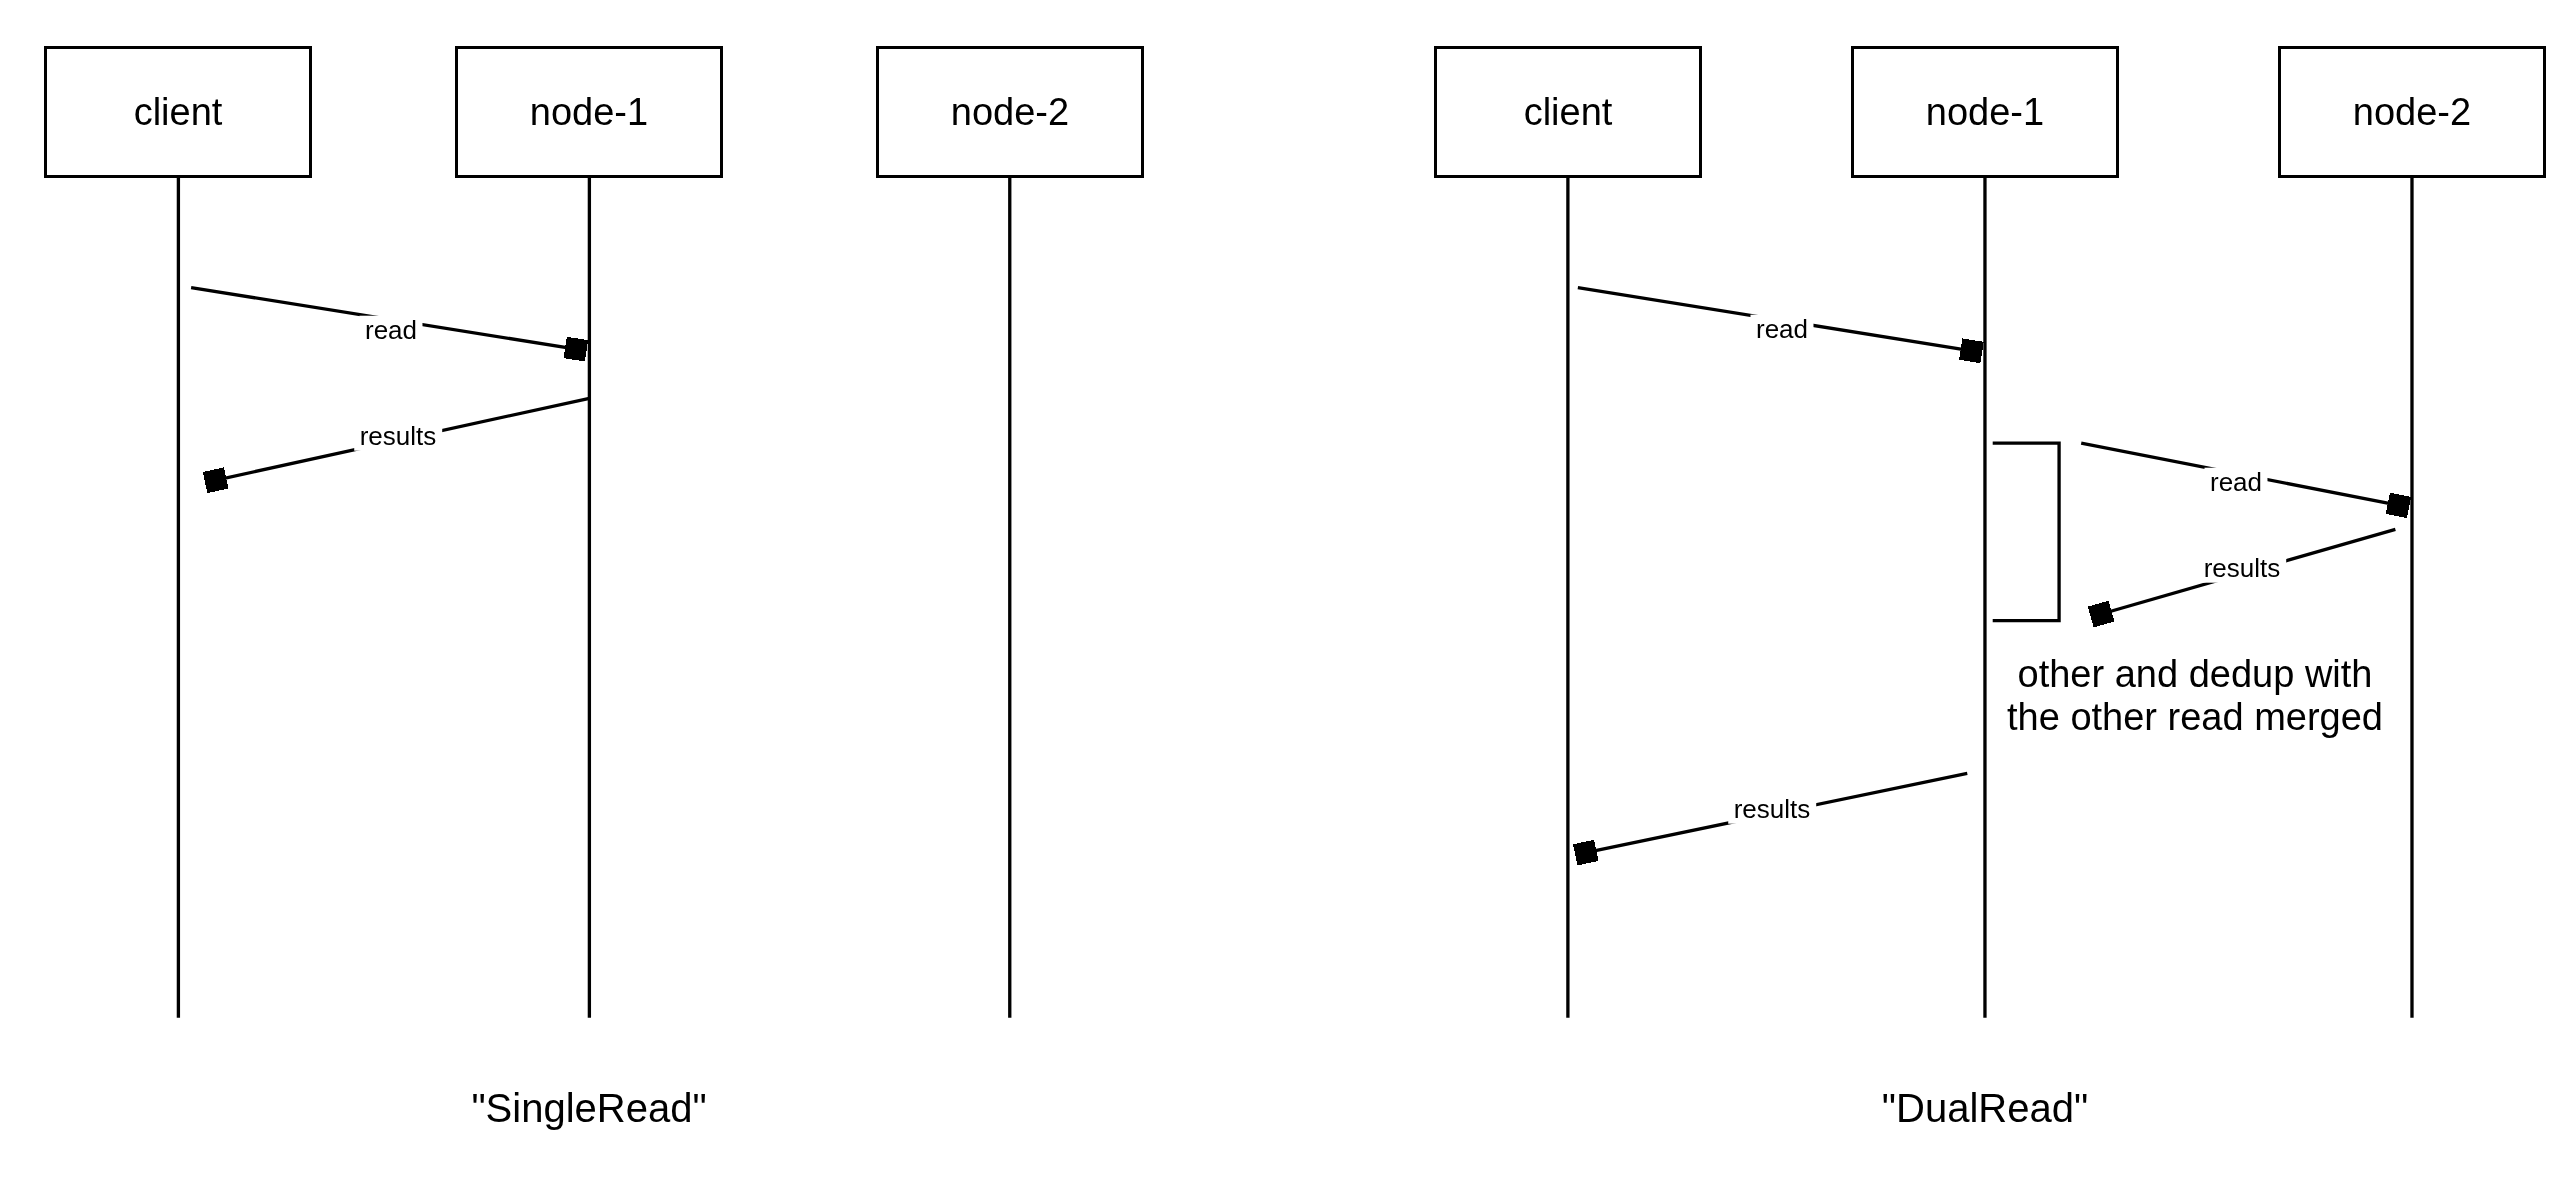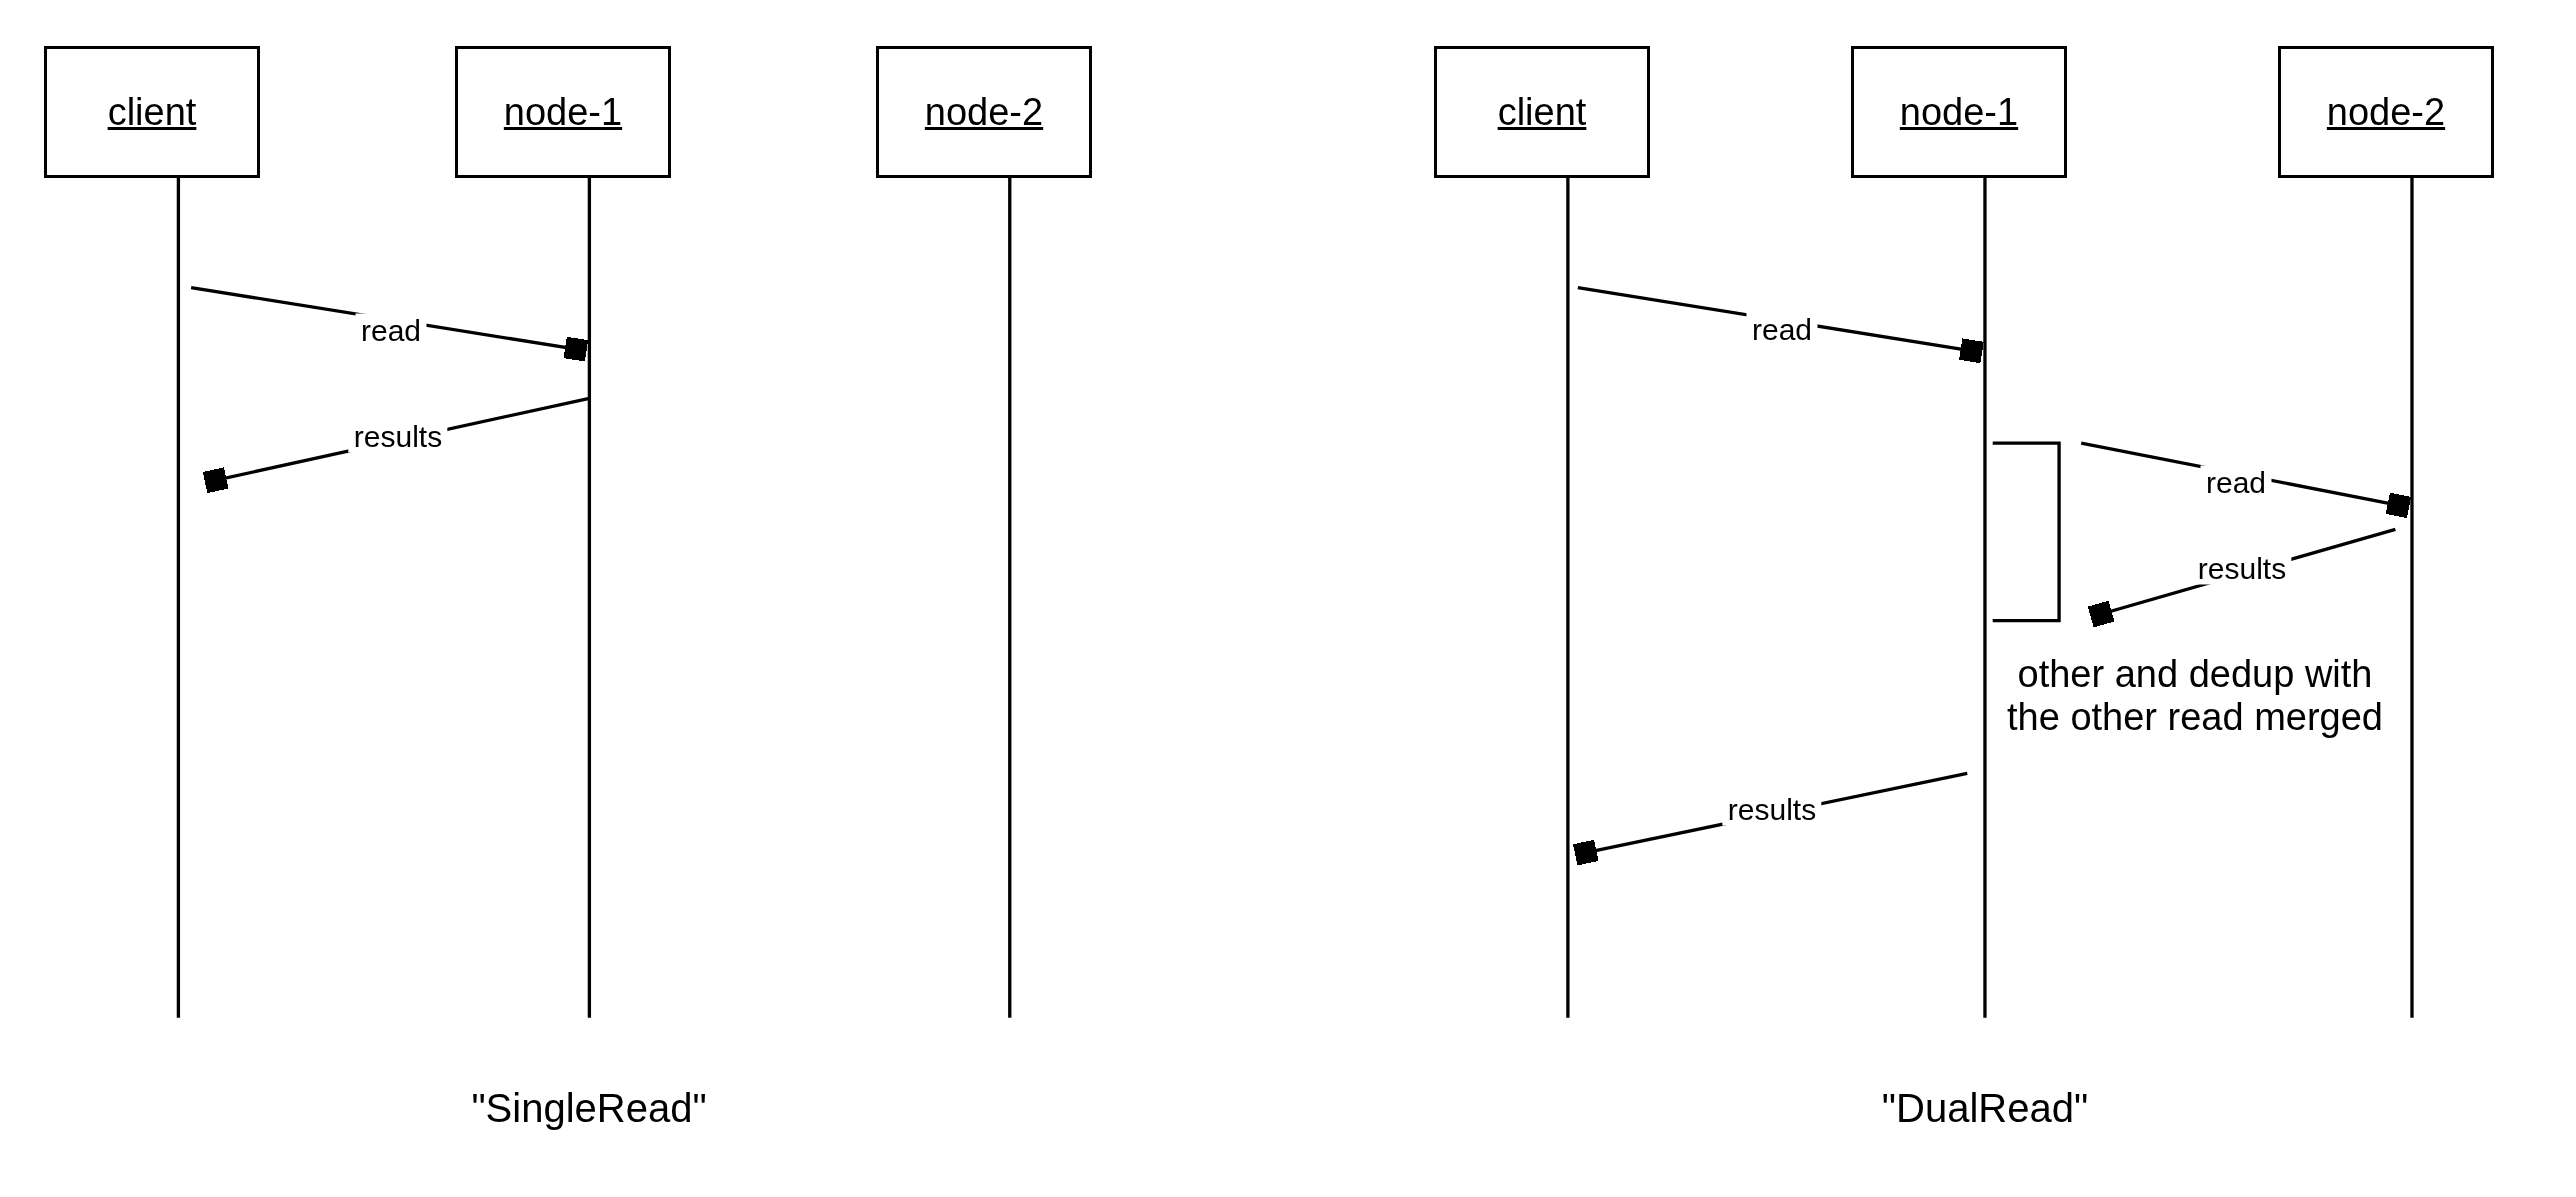--- a/index.html
+++ b/index.html
@@ -25,36 +25,35 @@
   }
   svg.lines-layer line,
   svg.lines-layer path {
     stroke: #000000;
     stroke-width: 6;
     fill: none;
   }
   .actor {
     position: absolute;
     box-sizing: border-box;
-    width: 216px;
+    width: 268px;
     height: 132px;
     border: 3.3px solid #000000;
     background: #ffffff;
     display: flex;
     align-items: center;
     justify-content: center;
     font-size: 38px;
     top: 46px;
     white-space: nowrap;
-    text-decoration: underline;
   }
   .msg {
     position: absolute;
     transform: translate(-50%, -50%);
-    font-size: 30px;
+    font-size: 26px;
     line-height: 1.1;
     background: #ffffff;
     padding: 0 5.5px;
     white-space: nowrap;
   }
   .note {
     position: absolute;
     transform: translate(-50%, -50%);
     font-size: 38px;
     line-height: 1.13;

